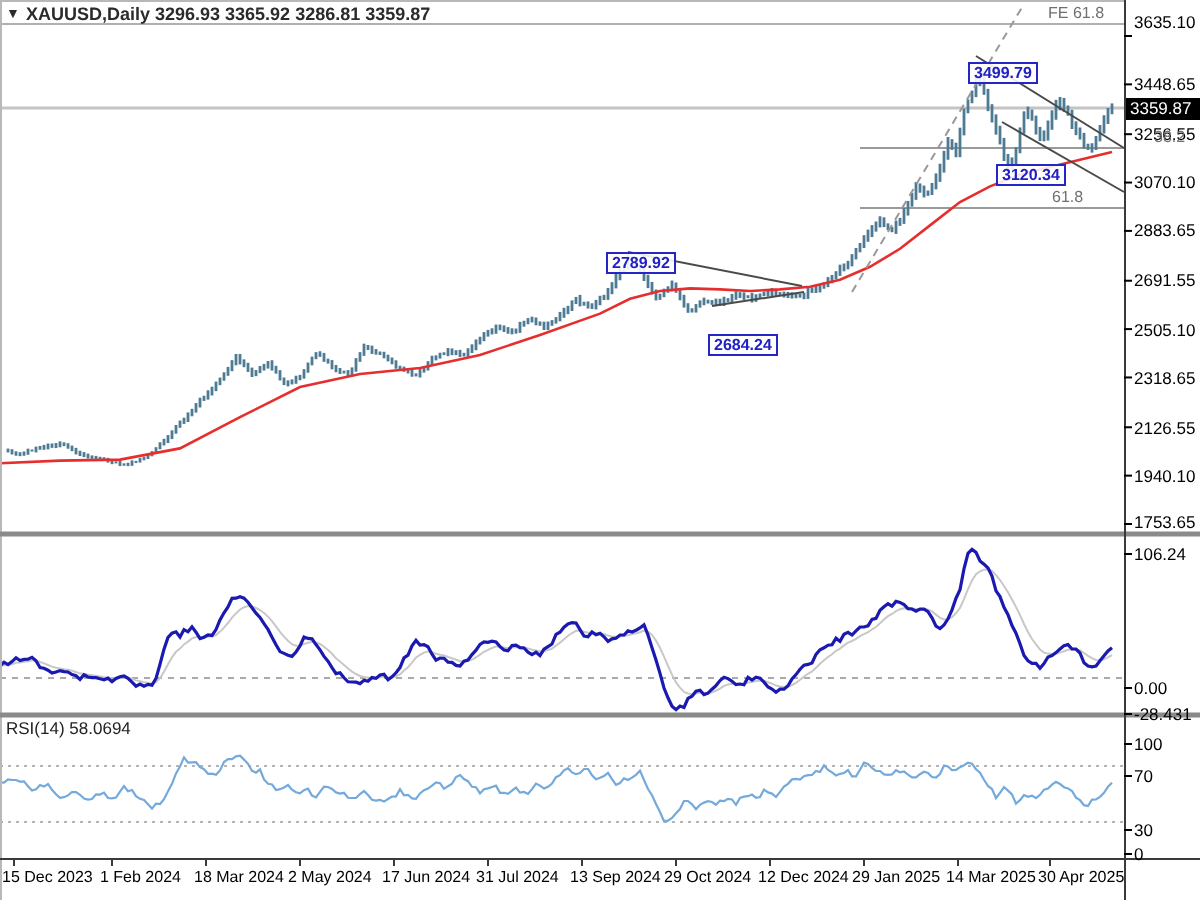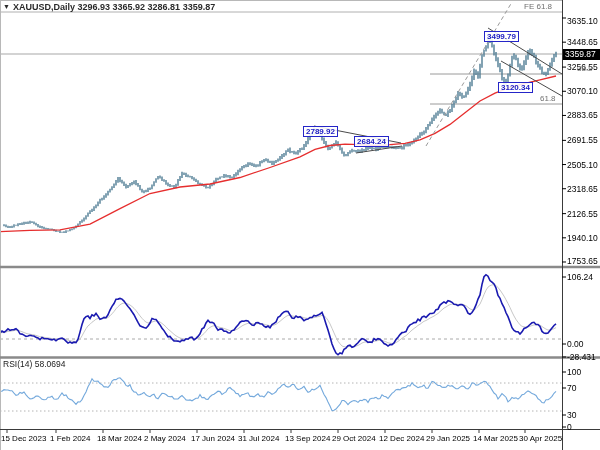--- a/index.html
+++ b/index.html
@@ -350,21 +350,21 @@
       <line x1="244" y1="429" x2="244" y2="433" stroke="#3a3a3a" stroke-width="1"></line>
       <line x1="291" y1="429" x2="291" y2="433" stroke="#3a3a3a" stroke-width="1"></line>
       <line x1="338" y1="429" x2="338" y2="433" stroke="#3a3a3a" stroke-width="1"></line>
       <line x1="385" y1="429" x2="385" y2="433" stroke="#3a3a3a" stroke-width="1"></line>
       <line x1="432" y1="429" x2="432" y2="433" stroke="#3a3a3a" stroke-width="1"></line>
       <line x1="479" y1="429" x2="479" y2="433" stroke="#3a3a3a" stroke-width="1"></line>
       <line x1="525" y1="429" x2="525" y2="433" stroke="#3a3a3a" stroke-width="1"></line>
     </svg>
 
   <div id="labels-layer" style="position:absolute;left:0;top:0;width:600px;height:450px;pointer-events:none;">
-      <div class="lbl axis-lbl" style="left: 567px; top: 16px;">3635.10</div>
+      <div class="lbl axis-lbl" style="left: 567px; top: 6px;">3635.10</div>
       <div class="lbl axis-lbl" style="left: 567px; top: 37.1797px;">3448.65</div>
       <div class="lbl axis-lbl" style="left: 567px; top: 62.0922px;">3256.55</div>
       <div class="lbl axis-lbl" style="left: 567px; top: 86.2719px;">3070.10</div>
       <div class="lbl axis-lbl" style="left: 567px; top: 110.452px;">2883.65</div>
       <div class="lbl axis-lbl" style="left: 567px; top: 135.364px;">2691.55</div>
       <div class="lbl axis-lbl" style="left: 567px; top: 159.544px;">2505.10</div>
       <div class="lbl axis-lbl" style="left: 567px; top: 183.724px;">2318.65</div>
       <div class="lbl axis-lbl" style="left: 567px; top: 208.636px;">2126.55</div>
       <div class="lbl axis-lbl" style="left: 567px; top: 232.816px;">1940.10</div>
       <div class="lbl axis-lbl" style="left: 567px; top: 256px;">1753.65</div>
@@ -382,25 +382,25 @@
       <div class="lbl date-lbl" style="left: 191px; top: 434px;">17 Jun 2024</div>
       <div class="lbl date-lbl" style="left: 238px; top: 434px;">31 Jul 2024</div>
       <div class="lbl date-lbl" style="left: 285px; top: 434px;">13 Sep 2024</div>
       <div class="lbl date-lbl" style="left: 332px; top: 434px;">29 Oct 2024</div>
       <div class="lbl date-lbl" style="left: 379px; top: 434px;">12 Dec 2024</div>
       <div class="lbl date-lbl" style="left: 426px; top: 434px;">29 Jan 2025</div>
       <div class="lbl date-lbl" style="left: 473px; top: 434px;">14 Mar 2025</div>
       <div class="lbl date-lbl" style="left: 519px; top: 434px;">30 Apr 2025</div>
       <div class="lbl fib-lbl" style="left: 524px; top: 2px; text-align: center;">FE 61.8</div>
       <div class="lbl fib-lbl" style="left: 532px; top: 64px; margin-left: 45px;">38.2</div>
-      <div class="lbl fib-lbl" style="left: 540px; top: 94px;">61.8</div>
+      <div class="lbl fib-lbl" style="left: 526px; top: 94px;">61.8</div>
       <div class="anno" style="left: 484px; top: 31px;">3499.79</div>
       <div class="anno" style="left: 498px; top: 82px;">3120.34</div>
       <div class="anno" style="left: 303px; top: 126px;">2789.92</div>
-      <div class="anno" style="left: 354px; top: 136px;">2684.24</div>
+      <div class="anno" style="left: 354px; top: 167px;">2684.24</div>
     </div>
 
   <div class="hdr">
     <span class="tri">▼</span><span>XAUUSD,Daily</span>
     <span>3296.93</span>
     <span>3365.92</span>
     <span>3286.81</span>
     <span>3359.87</span>
   </div>
 

